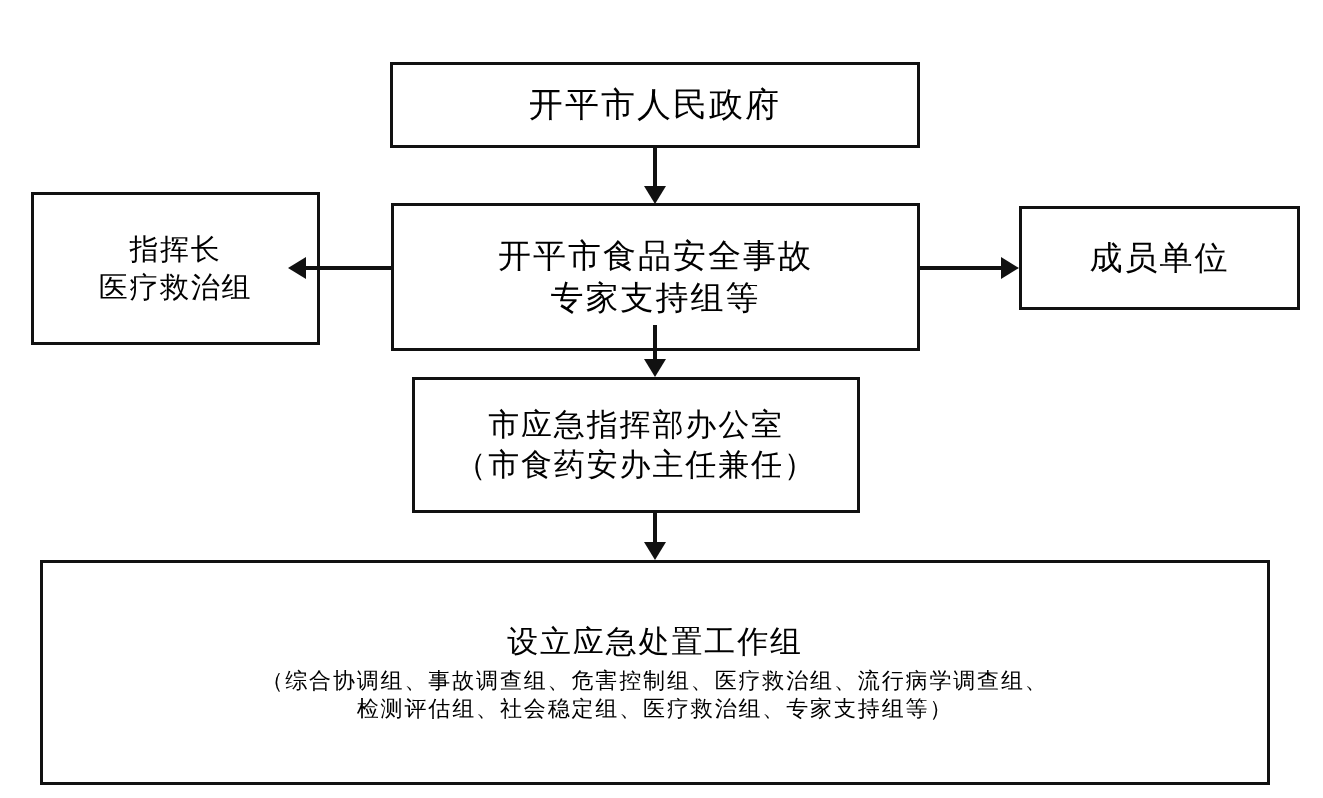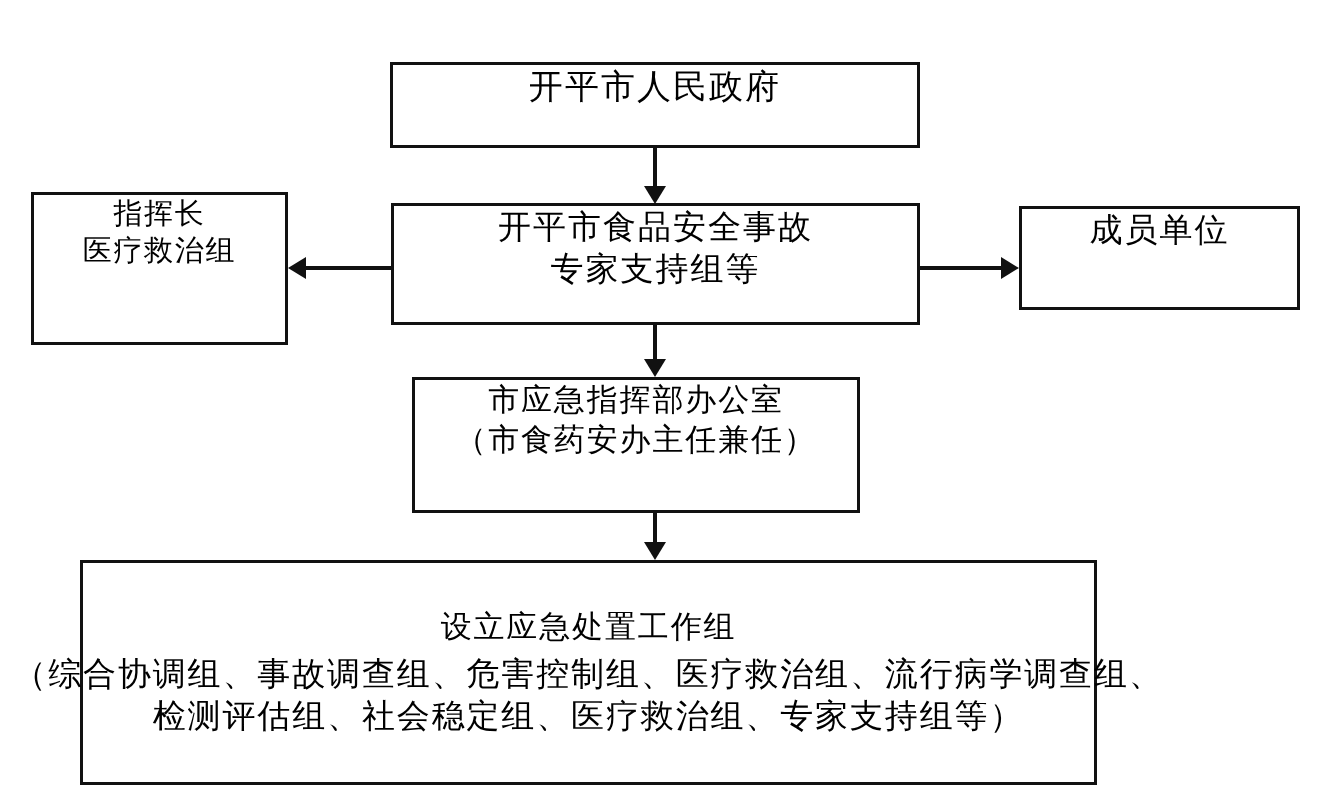--- a/index.html
+++ b/index.html
@@ -20,67 +20,67 @@
     overflow: hidden;
   }
   .node {
     position: absolute;
     box-sizing: border-box;
     background: #ffffff;
     border: 3px solid #111111;
     display: flex;
     flex-direction: column;
     align-items: center;
+    justify-content: center;
     text-align: center;
     line-height: 1.28;
     color: #000000;
     letter-spacing: 0.06em;
   }
   .node .line {
     display: block;
     white-space: nowrap;
   }
   
   #node-government {
     left: 390px;  top: 62px;
     width: 530px; height: 86px;
     font-size: 34px;
   }
   #node-commanders {
     left: 31px;   top: 192px;
-    width: 257px; height: 153px;
+    width: 289px; height: 153px;
     font-size: 29px;
   }
   #node-command-center {
     left: 391px;  top: 203px;
-    width: 529px; height: 122px;
+    width: 529px; height: 148px;
     font-size: 33px;
   }
   #node-member-units {
     left: 1019px; top: 206px;
     width: 281px; height: 104px;
     font-size: 33px;
   }
   #node-office {
     left: 412px;  top: 377px;
     width: 448px; height: 136px;
     font-size: 31px;
   }
   #node-workgroups {
     left: 40px;   top: 560px;
-    width: 1017px; height: 225px;
+    width: 1230px; height: 225px;
     font-size: 31px;
     justify-content: center;
-    margin-left: 40px;
   }
   #node-workgroups .title {
     margin-bottom: 6px;
   }
   #node-workgroups .detail {
-    font-size: 33px;
+    font-size: 22px;
   }
   
   .conn {
     position: absolute;
     background: #111111;
   }
   .v-line { width: 4px; }
   .h-line { height: 4px; }
   .arrow-head {
     position: absolute;

